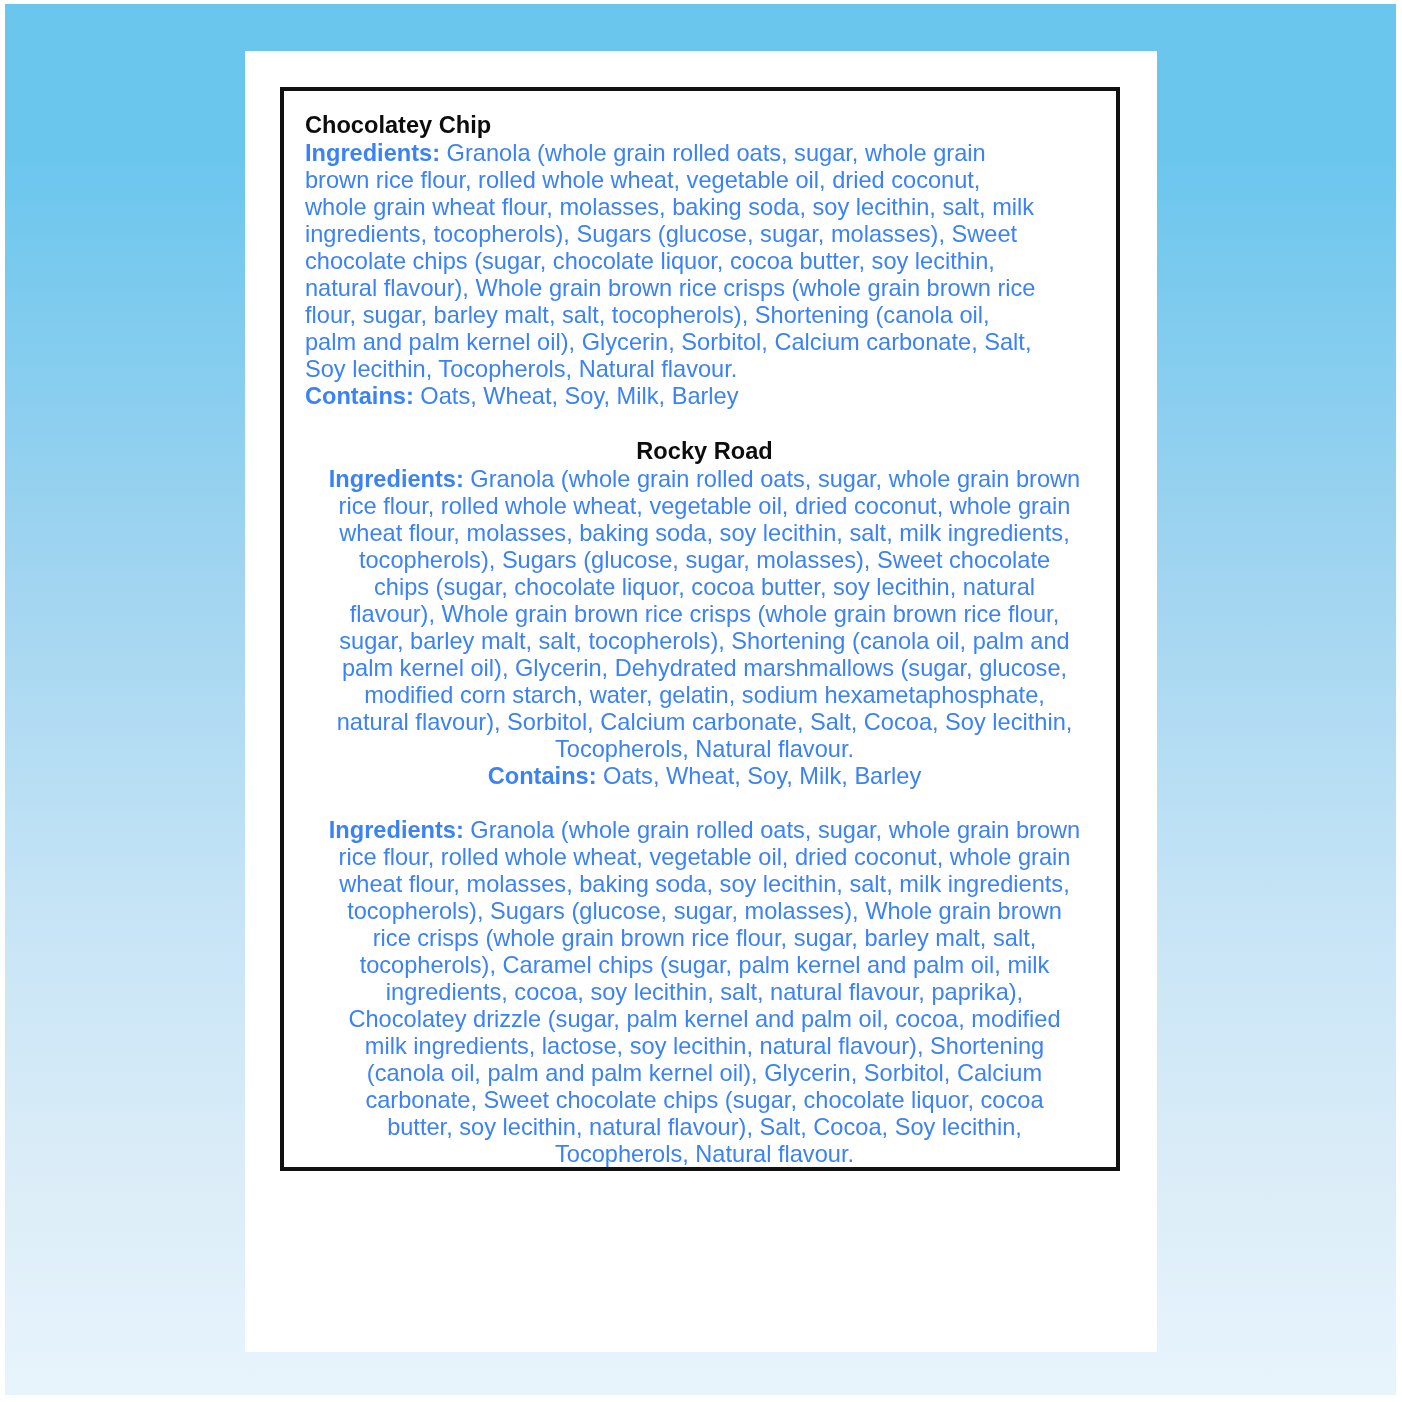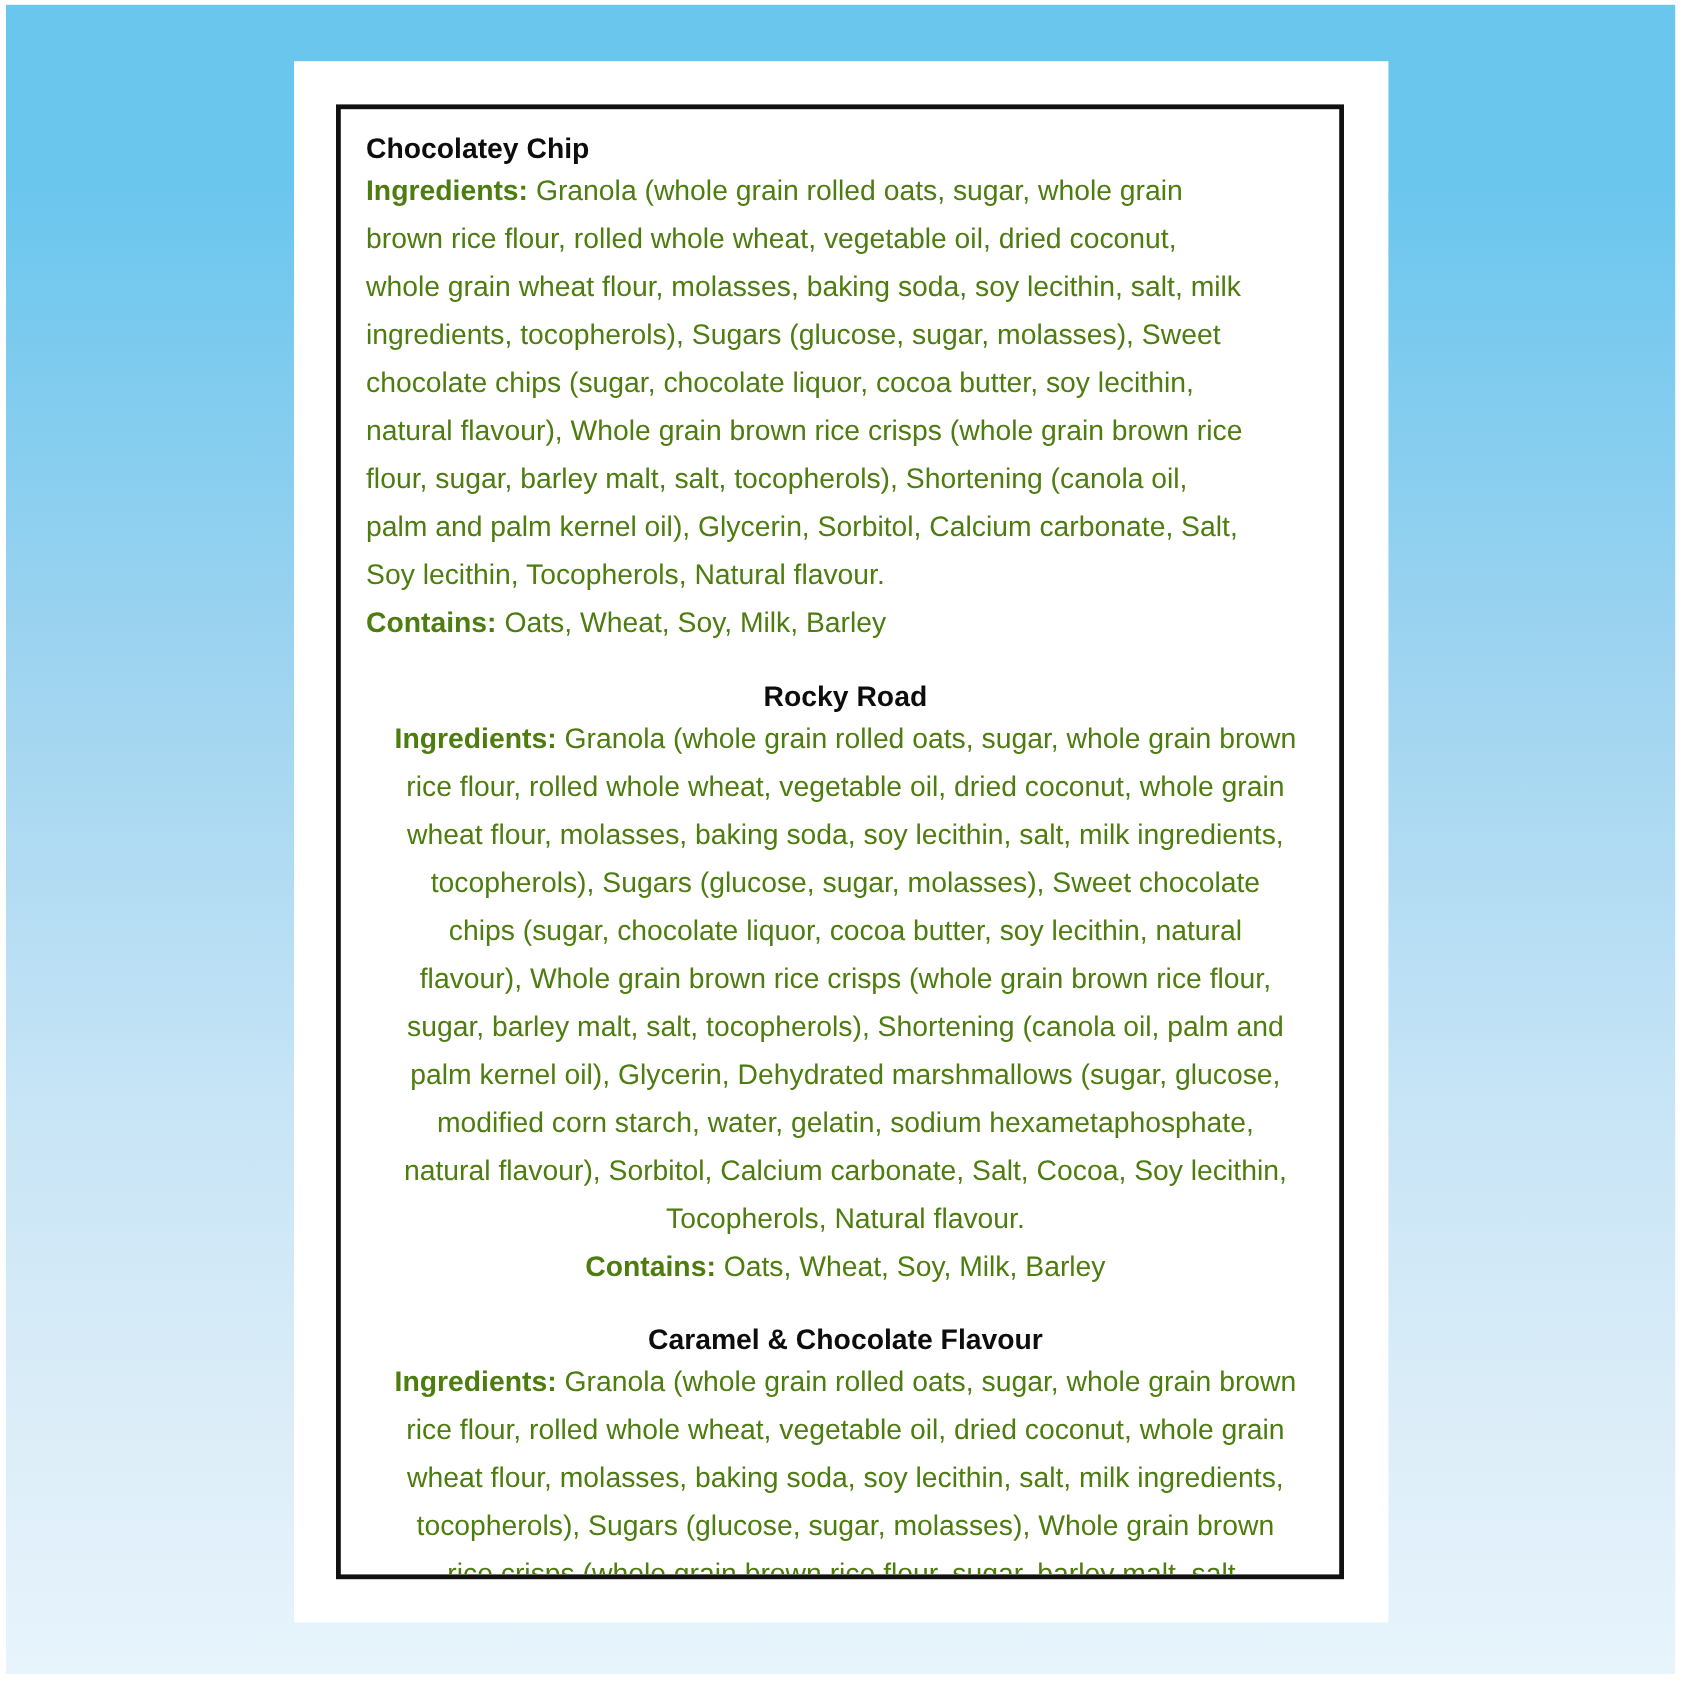--- a/index.html
+++ b/index.html
@@ -38,43 +38,43 @@
     width: 912px;
     height: 1301px;
     background: var(--card, #ffffff);
   }
   .ingredients-box {
     position: absolute;
     box-sizing: border-box;
     left: 35px;
     top: 36px;
     width: 840px;
-    height: 1229px;
+    height: 1084px;
     border: 4px solid var(--border, #111111);
     background: #ffffff;
     padding: 20px 12px 18px 21px;
     overflow: hidden;
   }
   .flavour h2 {
     margin: 0;
     font-size: 23.6px;
     line-height: 29px;
     font-weight: bold;
     color: #0d0d0d;
     letter-spacing: 0;
   }
   .flavour + .flavour {
     margin-top: 27px;
     text-align: center;
   }
   .ing, .contains {
     margin: 0;
     font-size: 23.6px;
-    line-height: 40px;
-    color: #4d7c0f;
+    line-height: 27px;
+    color: #3b82f6;
   }
   .ing b, .contains b, .flavour h2 {
     font-weight: 700;
   }
   .pre {
     white-space: pre-line;
   }
 </style>
 </head>
 <body>
@@ -109,21 +109,20 @@
 flavour), Whole grain brown rice crisps (whole grain brown rice flour,
 sugar, barley malt, salt, tocopherols), Shortening (canola oil, palm and
 palm kernel oil), Glycerin, Dehydrated marshmallows (sugar, glucose,
 modified corn starch, water, gelatin, sodium hexametaphosphate,
 natural flavour), Sorbitol, Calcium carbonate, Salt, Cocoa, Soy lecithin,
 Tocopherols, Natural flavour.</span></p>
         <p class="contains"><b>Contains:</b><span> Oats, Wheat, Soy, Milk, Barley</span></p>
       </section>
 
       <section class="flavour">
-        <h2>Caramel &amp; Chocolate Flavour</h2>
         <p class="ing"><b>Ingredients:</b><span class="pre"> Granola (whole grain rolled oats, sugar, whole grain brown
 rice flour, rolled whole wheat, vegetable oil, dried coconut, whole grain
 wheat flour, molasses, baking soda, soy lecithin, salt, milk ingredients,
 tocopherols), Sugars (glucose, sugar, molasses), Whole grain brown
 rice crisps (whole grain brown rice flour, sugar, barley malt, salt,
 tocopherols), Caramel chips (sugar, palm kernel and palm oil, milk
 ingredients, cocoa, soy lecithin, salt, natural flavour, paprika),
 Chocolatey drizzle (sugar, palm kernel and palm oil, cocoa, modified
 milk ingredients, lactose, soy lecithin, natural flavour), Shortening
 (canola oil, palm and palm kernel oil), Glycerin, Sorbitol, Calcium

